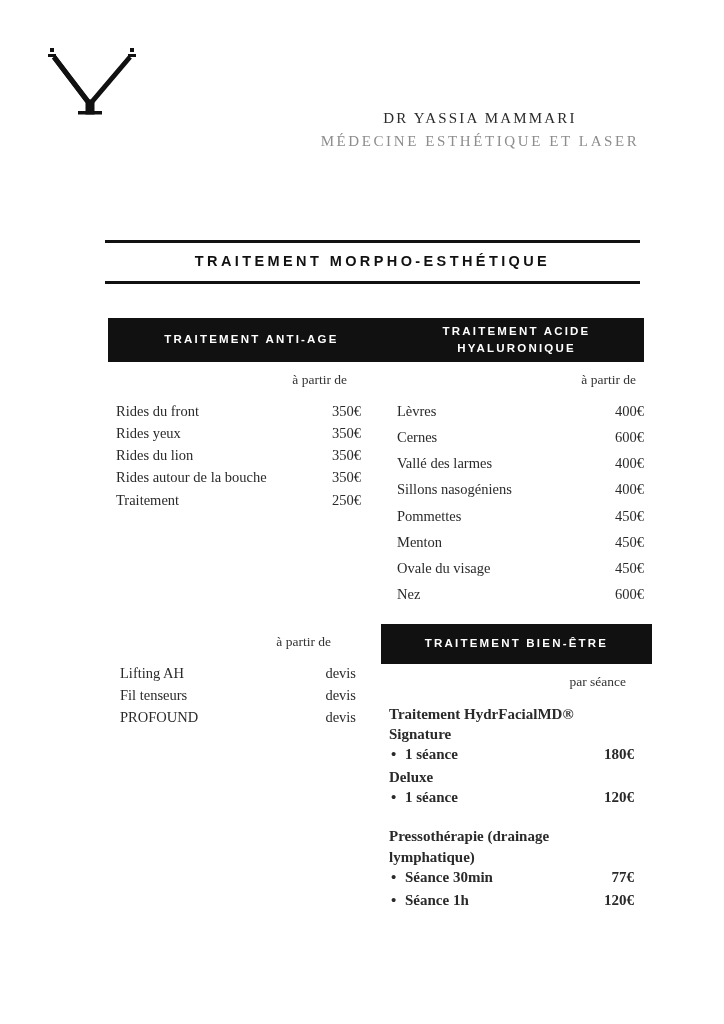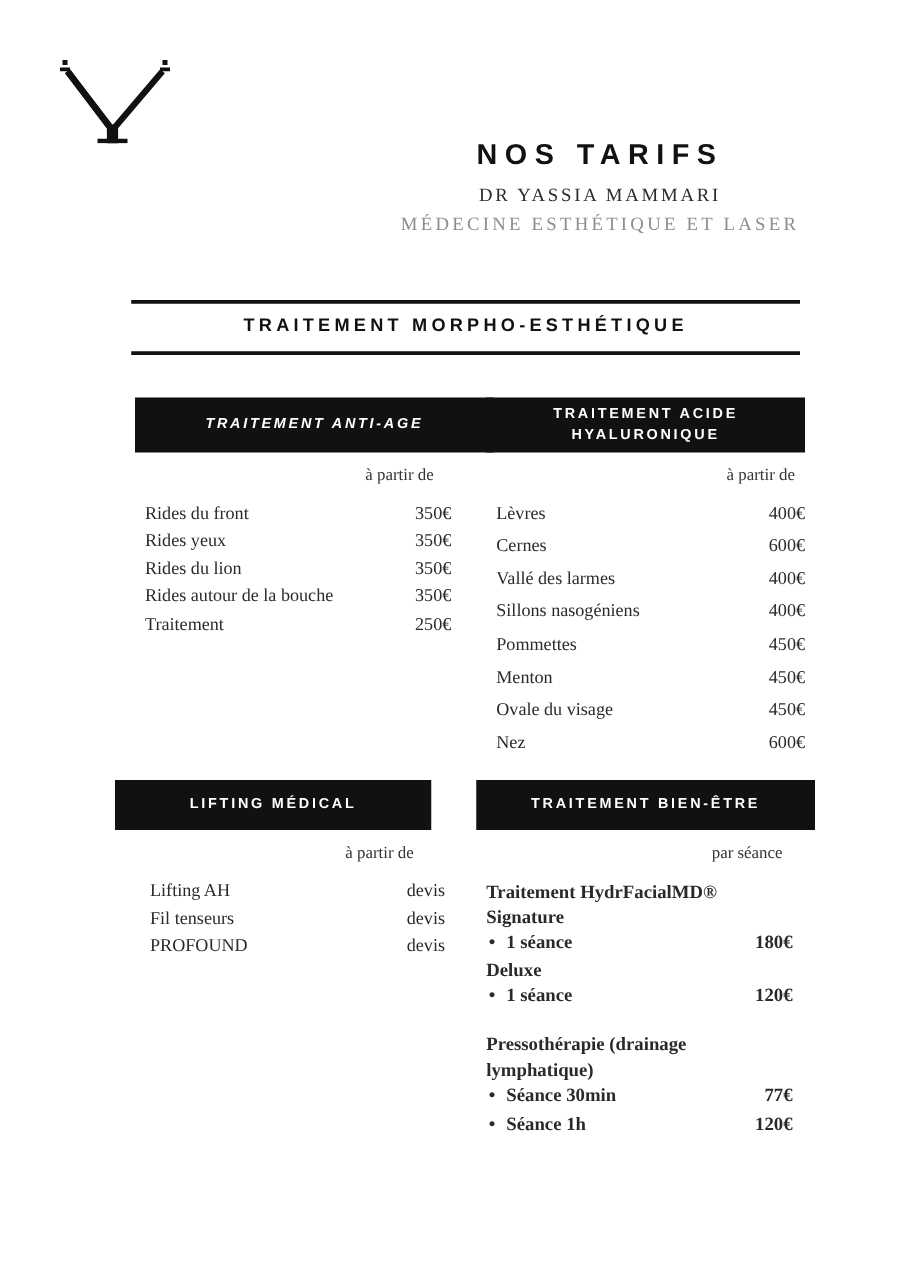--- a/index.html
+++ b/index.html
@@ -147,21 +147,21 @@
   .row .label.bullet::before {
     content: "\2022";
     position: absolute;
     left: 2px;
     top: 0;
   }
   .blank-gap { height: 16px; }
 
   
   #cat-antiage { left: 108px; top: 318px; width: 253px; }
-  #cat-antiage .cat-header { width: 287px; height: 44px; font-style: italic; }
+  #cat-antiage .cat-header { width: 287px; height: 44px; }
   #cat-antiage .rows { margin-left: 8px; width: 245px; }
 
   #cat-ah { left: 389px; top: 318px; width: 255px; }
   #cat-ah .cat-header { width: 255px; height: 44px; }
   #cat-ah .rows { margin-left: 8px; width: 247px; }
 
   #cat-lifting { left: 92px; top: 624px; width: 253px; }
   #cat-lifting .cat-header { width: 253px; height: 40px; }
   #cat-lifting .rows { margin-left: 28px; width: 236px; }
 
@@ -184,21 +184,20 @@
       <rect x="4" y="14" width="8" height="3" fill="#111"></rect>
       <rect x="84" y="14" width="8" height="3" fill="#111"></rect>
       <path d="M10 17 L44 62 L48 62 L48 72 L44 72 L44 62" fill="none" stroke="#111" stroke-width="5"></path>
       <path d="M10 17 L46 64 L86 17" fill="none" stroke="#111" stroke-width="5"></path>
       <rect x="43" y="60" width="6" height="14" fill="#111"></rect>
       <rect x="34" y="71" width="24" height="3.5" fill="#111"></rect>
     </svg>
   </div>
 
   <div class="header">
-    <div class="header-title">NOS TARIFS</div>
     <div class="header-sub1">DR YASSIA MAMMARI</div>
     <div class="header-sub2">MÉDECINE ESTHÉTIQUE ET LASER</div>
   </div>
 
   <div class="section-banner">
     <span class="section-banner-text">TRAITEMENT MORPHO-ESTHÉTIQUE</span>
   </div>
 
   <div class="cat" id="cat-antiage">
     <div class="cat-header">
@@ -264,23 +263,20 @@
         <span class="price">450€</span>
       </div>
       <div class="row spaced">
         <span class="label">Nez</span>
         <span class="price">600€</span>
       </div>
     </div>
   </div>
 
   <div class="cat" id="cat-lifting">
-    <div class="cat-header">
-      <span class="cat-header-text">LIFTING MÉDICAL</span>
-    </div>
     <div class="cat-note">à partir de</div>
     <div class="rows">
       <div class="row">
         <span class="label">Lifting AH</span>
         <span class="price">devis</span>
       </div>
       <div class="row">
         <span class="label">Fil tenseurs</span>
         <span class="price">devis</span>
       </div>

